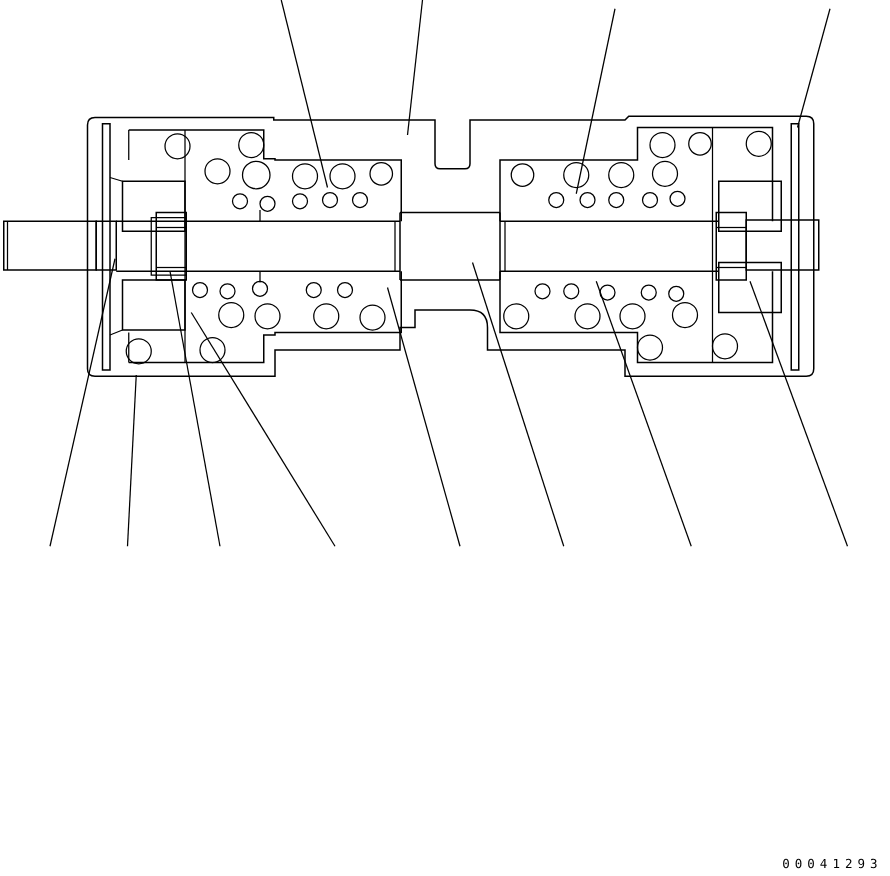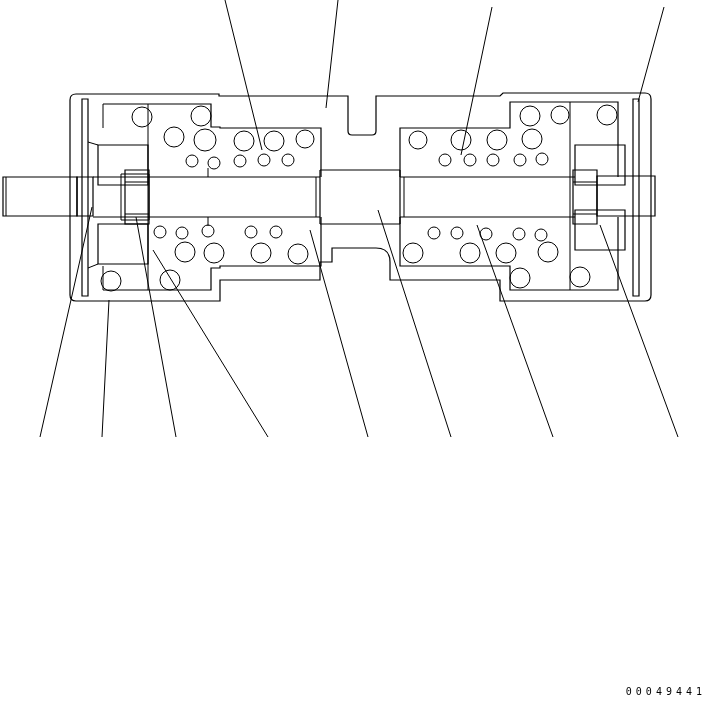--- a/index.html
+++ b/index.html
@@ -144,13 +144,13 @@
       <line x1="109" y1="300" x2="102" y2="437" class="thin"></line>
       <line x1="136" y1="217" x2="176" y2="437" class="thin"></line>
       <line x1="153" y1="250" x2="268" y2="437" class="thin"></line>
       <line x1="310" y1="230" x2="368" y2="437" class="thin"></line>
       <line x1="378" y1="210" x2="451" y2="437" class="thin"></line>
       <line x1="477" y1="225" x2="553" y2="437" class="thin"></line>
       <line x1="600" y1="225" x2="678" y2="437" class="thin"></line>
     </g>
 </svg>
 
-<div class="ref-id">00049441</div>
+<div class="ref-id">00041293</div>
 
 </body></html>

